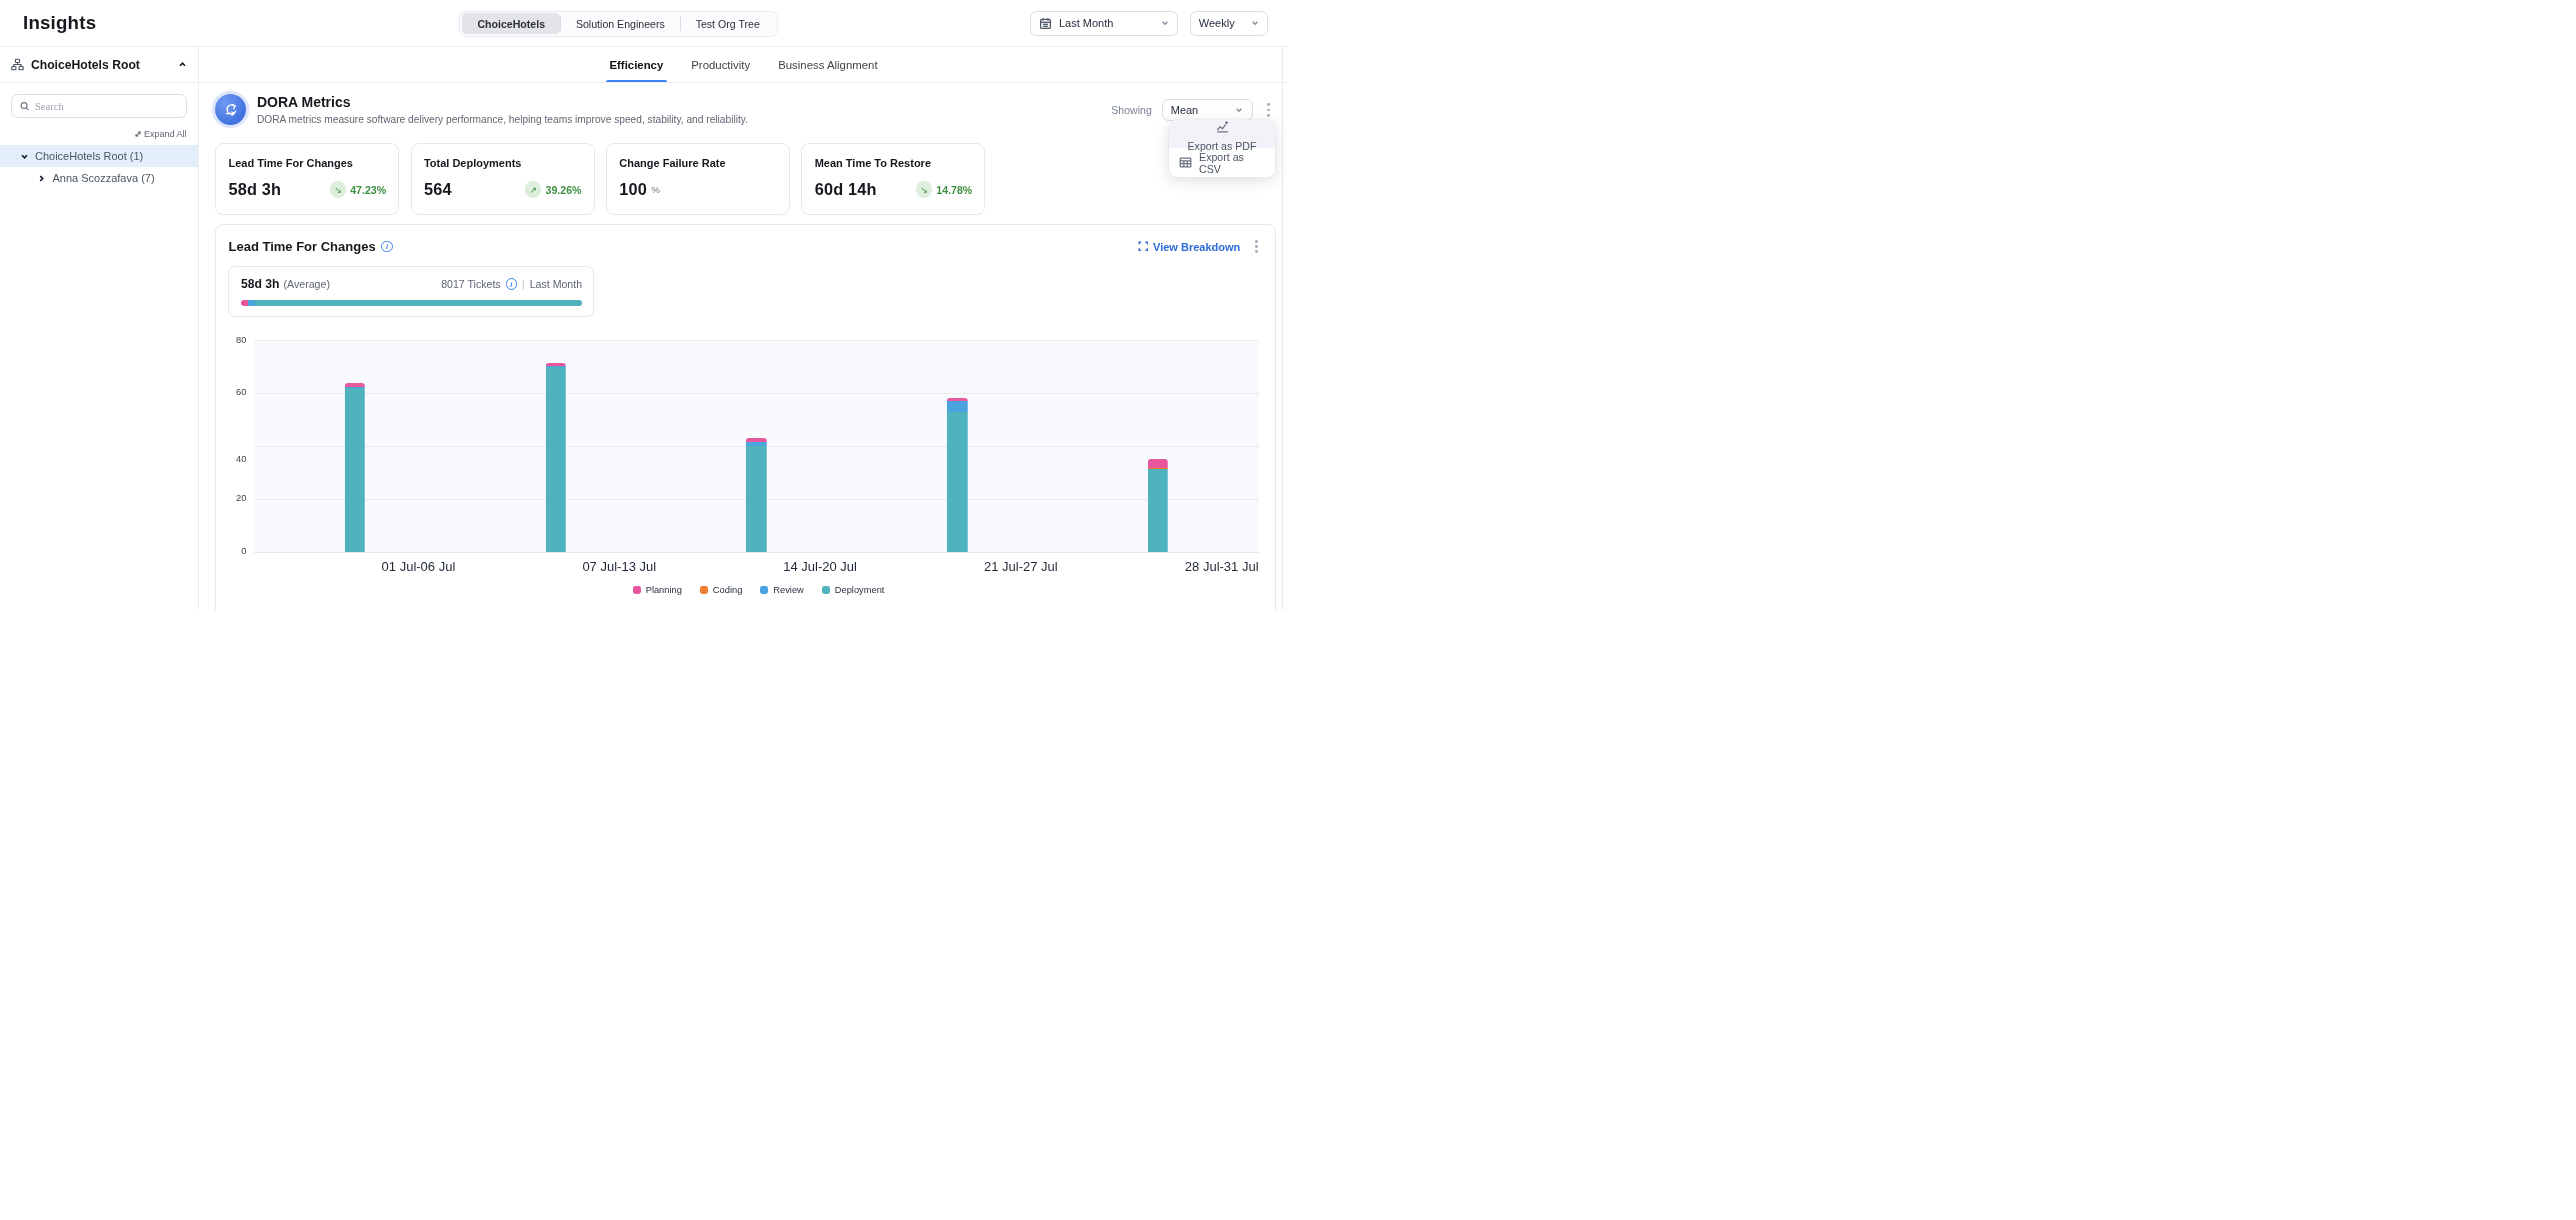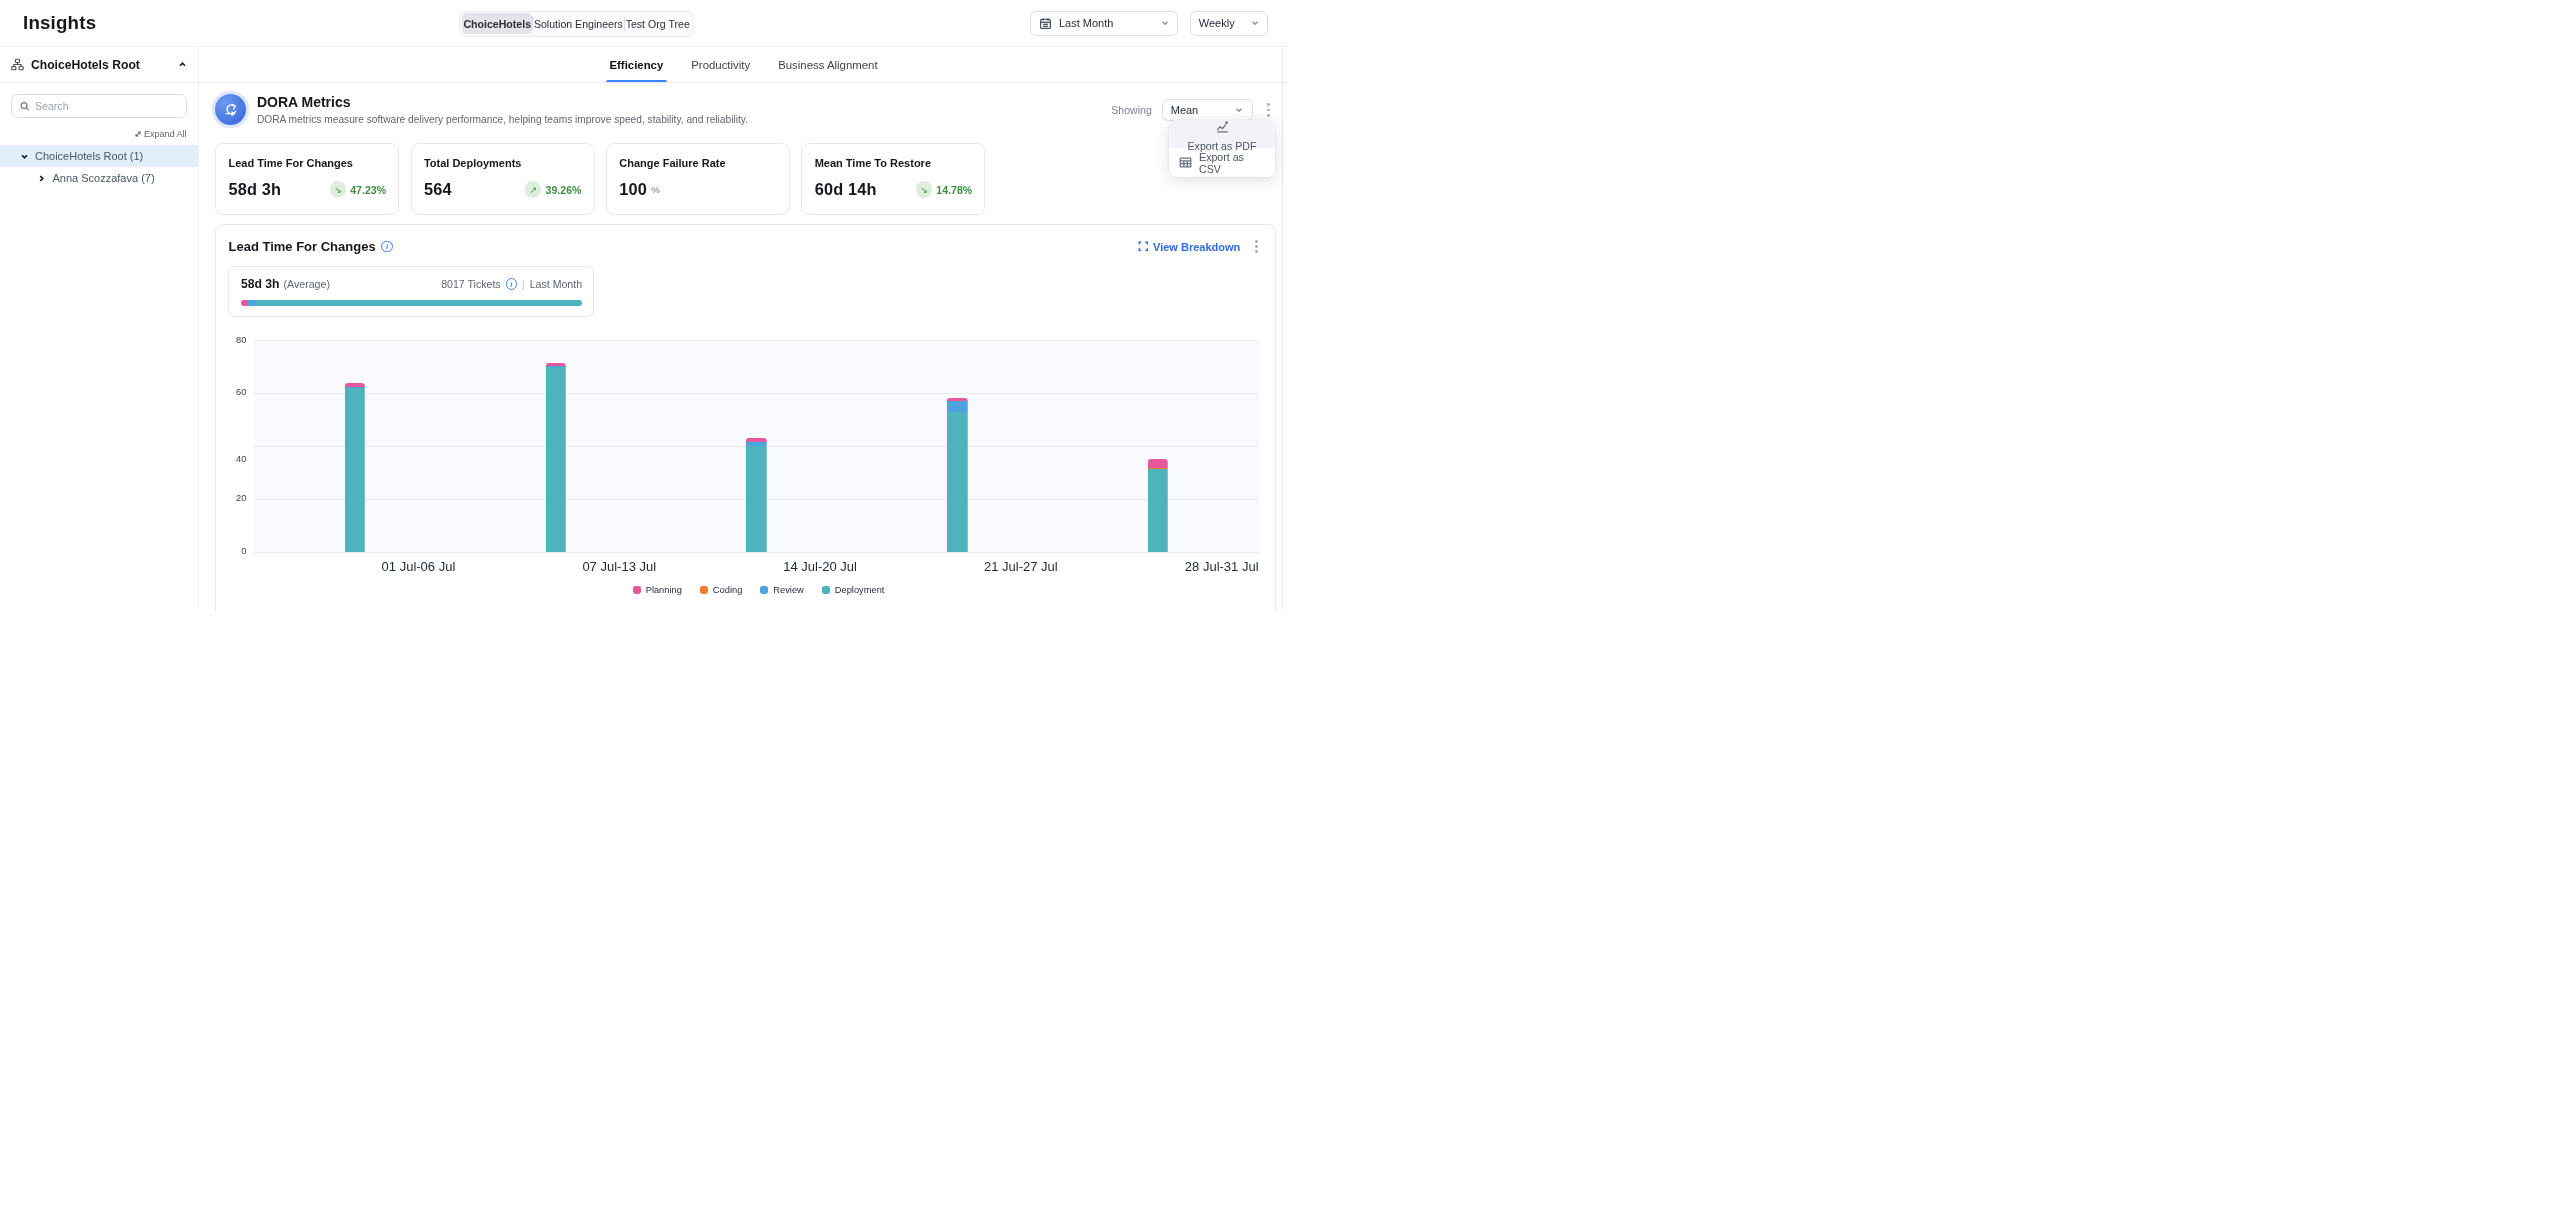--- a/index.html
+++ b/index.html
@@ -6,21 +6,21 @@
   html,body { width:1288px; height:610px; overflow:hidden; background:#fff;
     font-family:"Liberation Sans", sans-serif; color:#16181d; }
   .app { position:relative; width:1288px; height:610px; }
 
   
   .top-header { position:relative; height:47px; border-bottom:0.8px solid #ededf2;
     display:flex; align-items:center; }
   .app-title { font-size:18.7px; font-weight:700; margin-left:23px; letter-spacing:0.2px; }
   .seg-control { position:absolute; left:459px; top:10.6px; height:26px; display:flex; align-items:center;
     background:#fbfbfd; border:0.8px solid #eaeaf0; border-radius:7.3px; padding:2.4px; }
-  .seg { font-size:10.6px; color:#2c2f36; padding:0 1px; height:21px; display:flex; align-items:center;
+  .seg { font-size:10.6px; color:#2c2f36; padding:0 15px; height:21px; display:flex; align-items:center;
     border-radius:4.9px; white-space:nowrap; cursor:default; }
   .seg.active { background:#e3e3ea; font-weight:700; }
   .seg-divider { width:0.8px; height:14.6px; background:#dcdce4; }
   .hdr-right { position:absolute; right:20.3px; top:10.6px; display:flex; gap:11.4px; }
   .dd { height:25px; border:0.8px solid #dcdce8; border-radius:6.5px; background:#fff;
     display:flex; align-items:center; padding:0 8.1px; gap:6.5px; font-size:11px; color:#1f2937; }
   .dd.period { width:148px; }
   .dd.gran { width:78px; }
   .dd .spacer { flex:1; }
   .chev { width:8.1px; height:8.1px; stroke:#8b8fa0; stroke-width:1.8; fill:none; }
@@ -30,21 +30,21 @@
   .sidebar { width:199px; border-right:0.8px solid #ededf2; flex:none; }
   .main { flex:1; position:relative; }
 
   
   .side-header { height:36px; border-bottom:0.8px solid #ededf2; display:flex; align-items:center;
     padding:0 11.4px; gap:6.5px; }
   .side-header .lbl { font-size:12.2px; font-weight:700; flex:1; }
   .search-box { margin:11.4px 11.4px 0; height:23.6px; border:0.8px solid #dcdce4; border-radius:6.5px;
     display:flex; align-items:center; padding:0 7.3px; gap:5.7px; }
   .search-box input { border:none; outline:none; font-size:10.6px; width:100%; background:transparent;
-    font-family:Liberation Sans, sans-serif; color:#374151; }
+    font-family:Liberation Serif, serif; color:#374151; }
   .search-box input::placeholder { color:#9ca3af; }
   .expand-row { margin-top:10.6px; padding-right:11.4px; display:flex; justify-content:flex-end; }
   .expand-link { font-size:9px; color:#5f6672; display:flex; align-items:center; gap:2.4px; cursor:default; }
   .tree { margin-top:6.5px; font-size:11px; color:#4b5563; }
   .tree-row { height:22px; display:flex; align-items:center; gap:6.5px; padding-left:19.5px; }
   .tree-row.selected { background:#e2eefa; }
   .tree-row.child { padding-left:37px; }
   .tw { width:9px; height:9px; stroke:#111827; stroke-width:2; fill:none; flex:none; }
 
   

